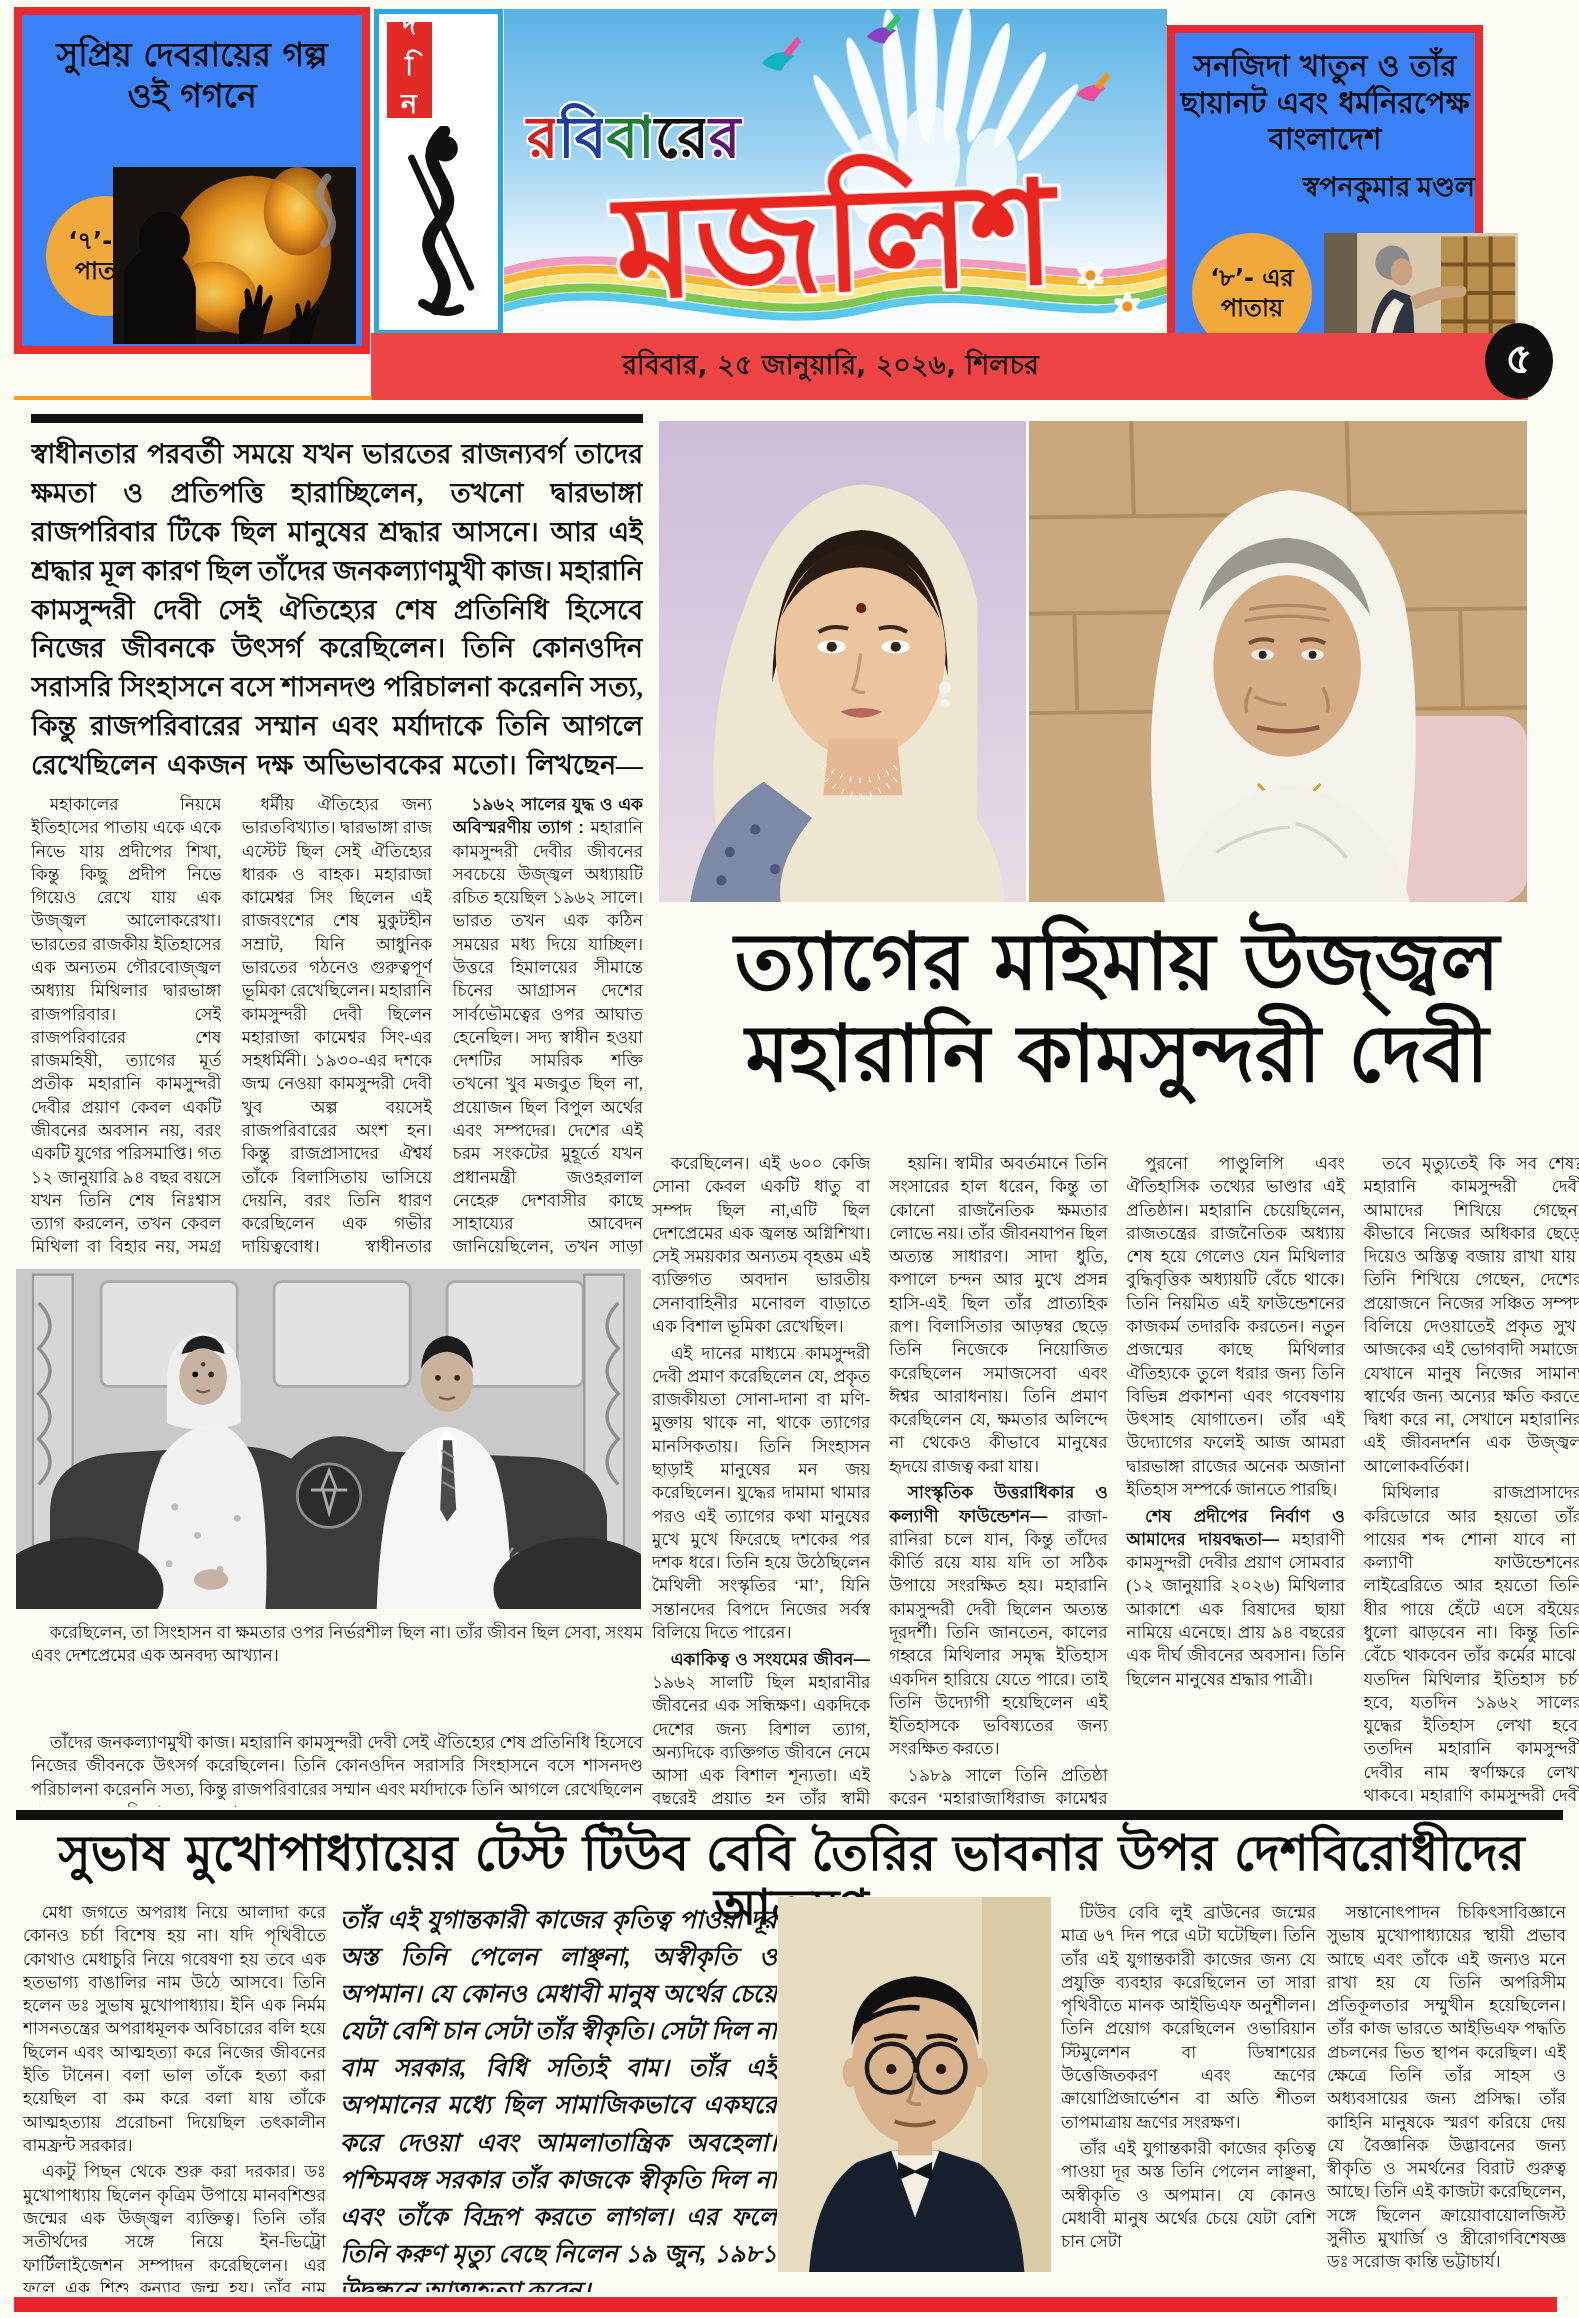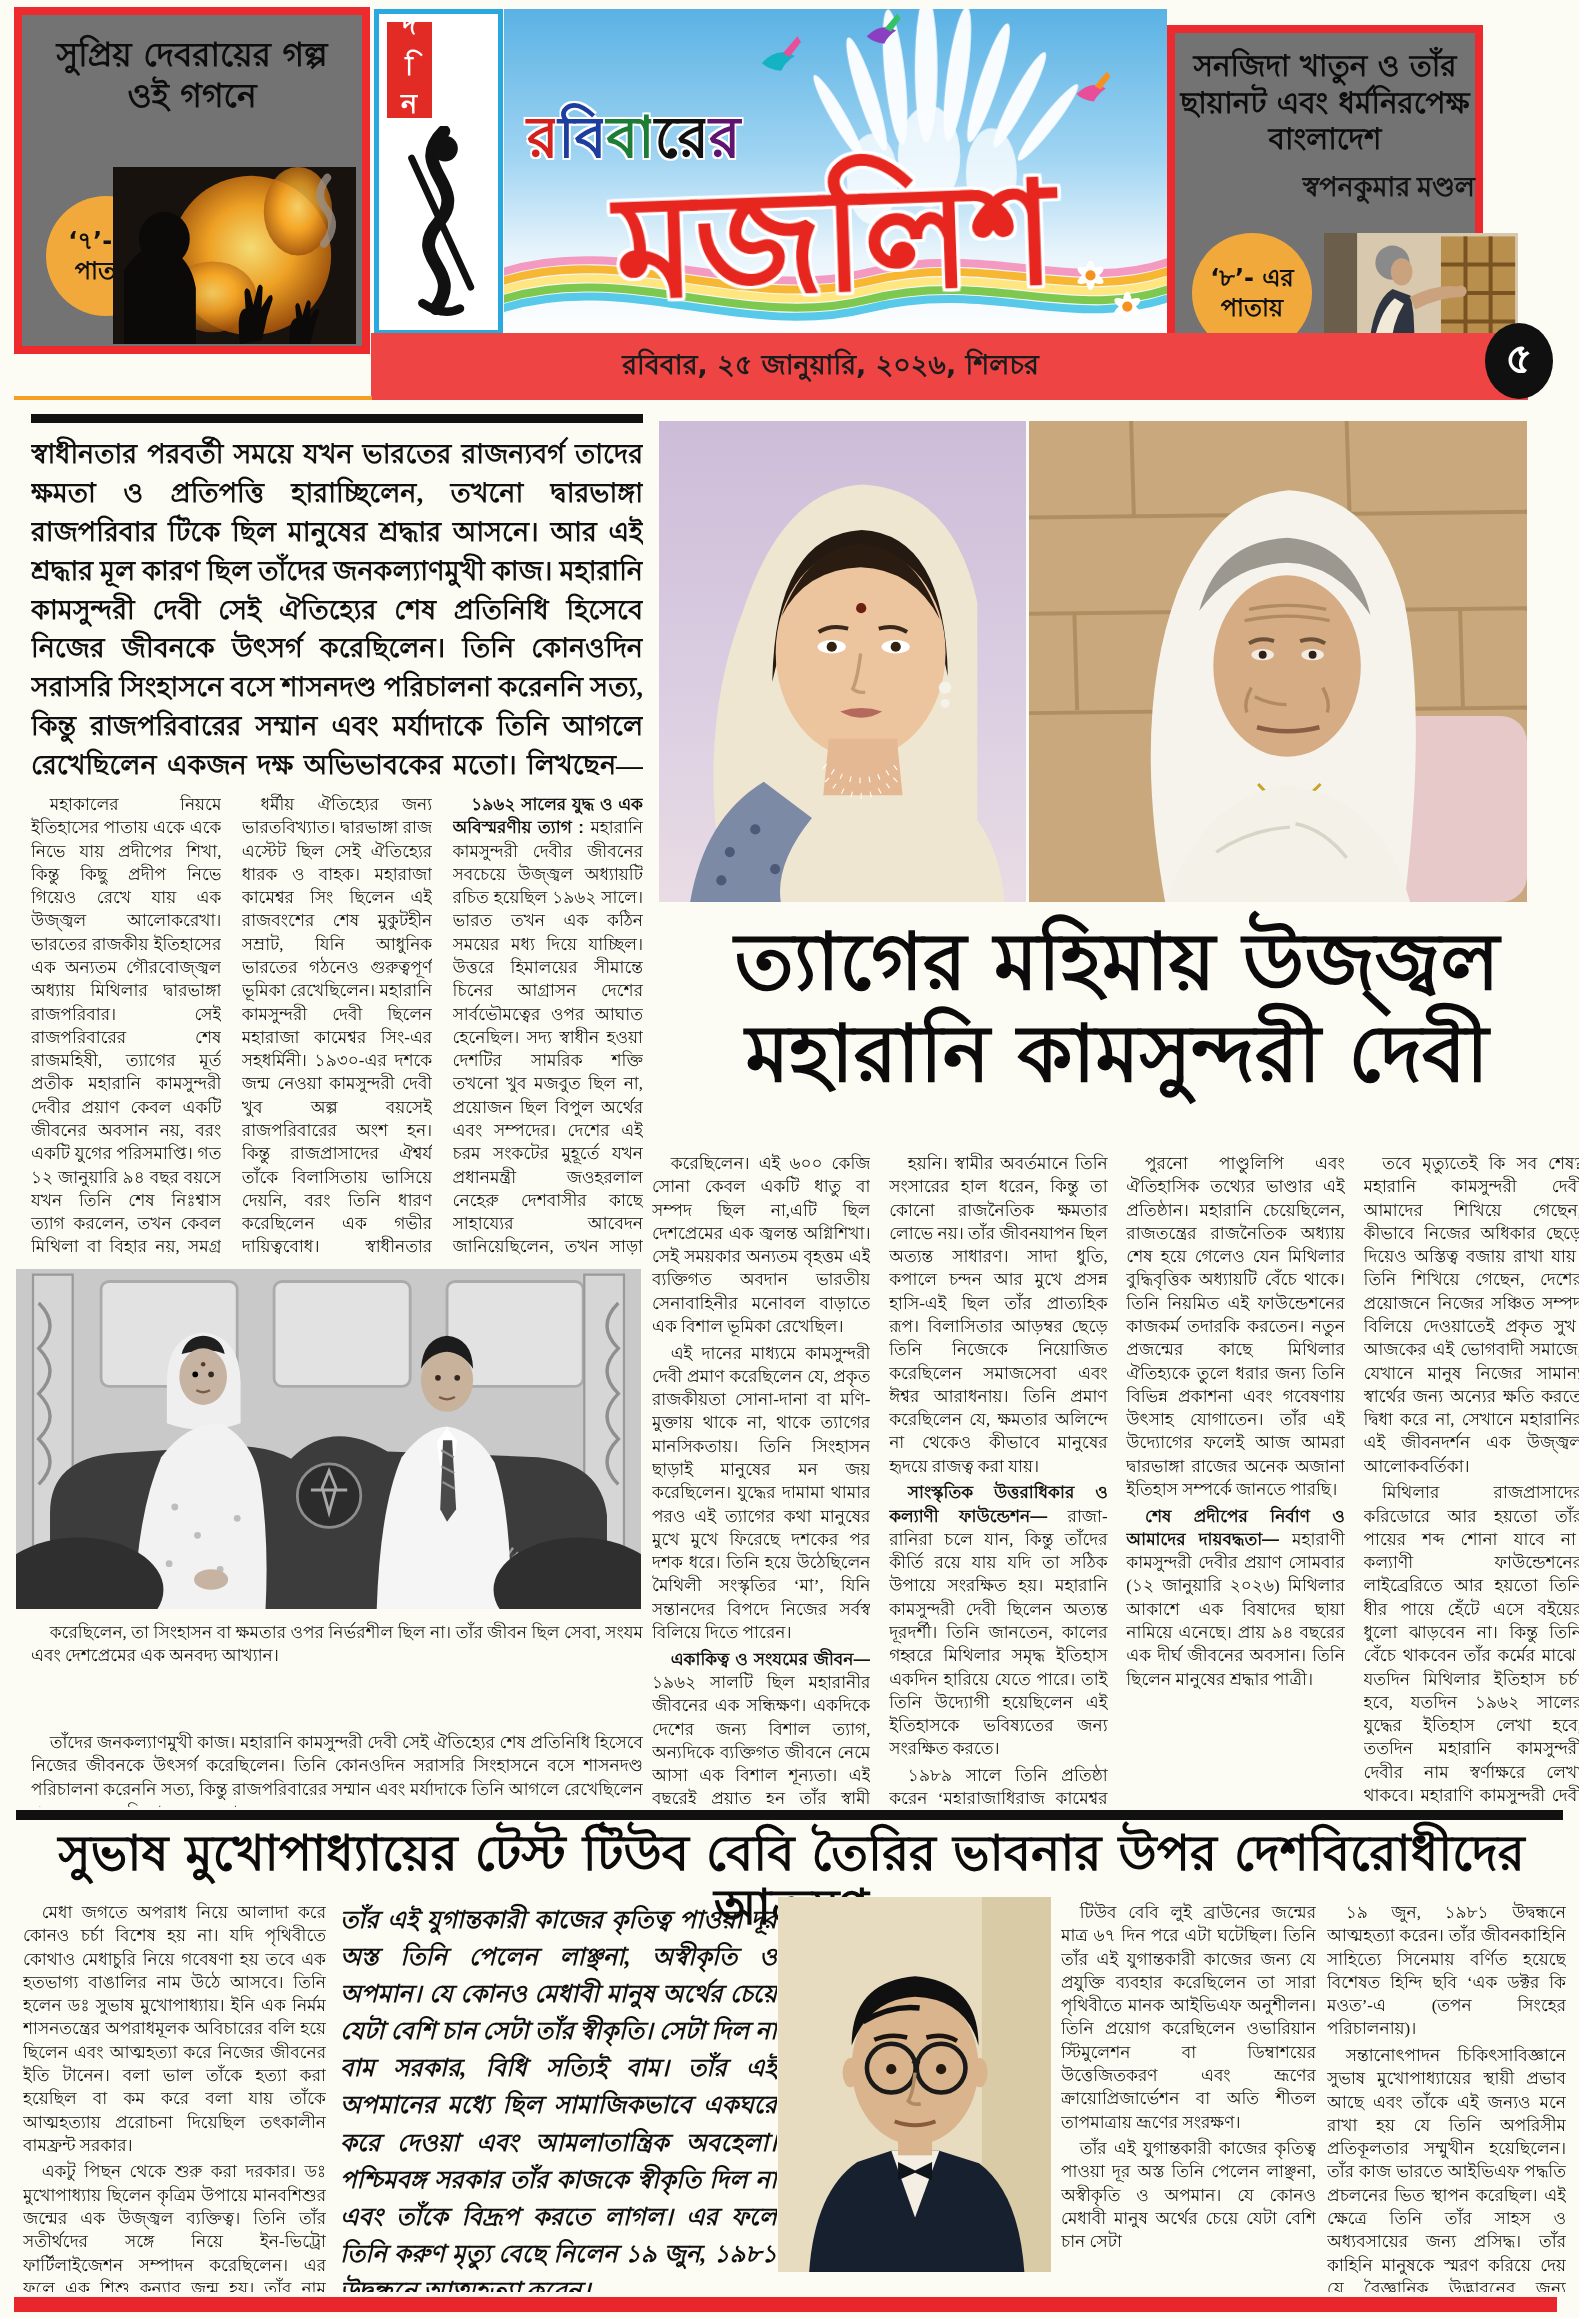--- a/index.html
+++ b/index.html
@@ -1,20 +1,20 @@
 <!DOCTYPE html>
 <html lang="bn" style="font-size:9px"><head>
 <meta charset="utf-8">
 <style>
   html,body{margin:0;padding:0;background:#9a9a9a;}
   .page{position:relative;width:1579px;height:2319px;background:#fdfcf4;overflow:hidden;
         font-family:"Liberation Serif","DejaVu Serif",serif;color:#141414;}
   .abs{position:absolute;box-sizing:border-box;}
   
-  .teaser{background:#737373;border:8px solid #ed2a2e;}
+  .teaser{background:#3b82f6;border:8px solid #ed2a2e;}
   .teaser .t-title{font-weight:bold;text-align:center;line-height:1.25;color:#0d0d0d;
         font-family:"DejaVu Sans","Liberation Sans",sans-serif;}
   .left-teaser .t-title{font-size:33px;padding-top:19px;}
   .right-teaser .t-title{font-size:29.5px;padding-top:14.7px;}
   .right-teaser .t-author{font-size:27px;font-weight:bold;text-align:right;margin-top:8px;}
   .pageref{background:#f2a93b;border-radius:50%;width:120px;height:120px;display:flex;flex-direction:column;
         align-items:center;justify-content:center;font-weight:bold;font-size:24px;line-height:1.25;color:#111;
         font-family:"DejaVu Sans","Liberation Sans",sans-serif;}
   
   .daily-strip{background:#fff;border:5.7px solid #2aa9e0;}
@@ -424,21 +424,20 @@
     </svg>
   </div>
 
   <div class="abs col" style="left:1061px;top:1901px;width:255px;height:391px;">
       <p class="para">টিউব বেবি লুই ব্রাউনের জন্মের মাত্র ৬৭ দিন পরে এটা ঘটেছিল। তিনি তাঁর এই যুগান্তকারী কাজের জন্য যে প্রযুক্তি ব্যবহার করেছিলেন তা সারা পৃথিবীতে মানক আইভিএফ অনুশীলন। তিনি প্রয়োগ করেছিলেন ওভারিয়ান স্টিমুলেশন বা ডিম্বাশয়ের উত্তেজিতকরণ এবং ভ্রূণের ক্রায়োপ্রিজার্ভেশন বা অতি শীতল তাপমাত্রায় ভ্রূণের সংরক্ষণ।</p>
       <p class="para">তাঁর এই যুগান্তকারী কাজের কৃতিত্ব পাওয়া দূর অস্ত তিনি পেলেন লাঞ্ছনা, অস্বীকৃতি ও অপমান। যে কোনও মেধাবী মানুষ অর্থের চেয়ে যেটা বেশি চান সেটা</p>
     </div>
 
   <div class="abs" style="left:1327px;top:1901px;width:239px;height:391px;overflow:hidden;">
     <div class="col">
-        <p class="para">১৯ জুন, ১৯৮১ উদ্বন্ধনে আত্মহত্যা করেন। তাঁর জীবনকাহিনি সাহিত্যে সিনেমায় বর্ণিত হয়েছে বিশেষত হিন্দি ছবি ‘এক ডক্টর কি মওত’-এ (তপন সিংহের পরিচালনায়)।</p>
         <p class="para">সন্তানোৎপাদন চিকিৎসাবিজ্ঞানে সুভাষ মুখোপাধ্যায়ের স্থায়ী প্রভাব আছে এবং তাঁকে এই জন্যও মনে রাখা হয় যে তিনি অপরিসীম প্রতিকূলতার সম্মুখীন হয়েছিলেন। তাঁর কাজ ভারতে আইভিএফ পদ্ধতি প্রচলনের ভিত স্থাপন করেছিল। এই ক্ষেত্রে তিনি তাঁর সাহস ও অধ্যবসায়ের জন্য প্রসিদ্ধ। তাঁর কাহিনি মানুষকে স্মরণ করিয়ে দেয় যে বৈজ্ঞানিক উদ্ভাবনের জন্য স্বীকৃতি ও সমর্থনের বিরাট গুরুত্ব আছে। তিনি এই কাজটা করেছিলেন, সঙ্গে ছিলেন ক্রায়োবায়োলজিস্ট সুনীত মুখার্জি ও স্ত্রীরোগবিশেষজ্ঞ ডঃ সরোজ কান্তি ভট্টাচার্য।</p>
       </div>
 
   </div>
 
   <div class="abs red-bar" style="left:14px;top:2297px;width:1543px;height:14.7px;"></div>
 
 </div>
 
 

